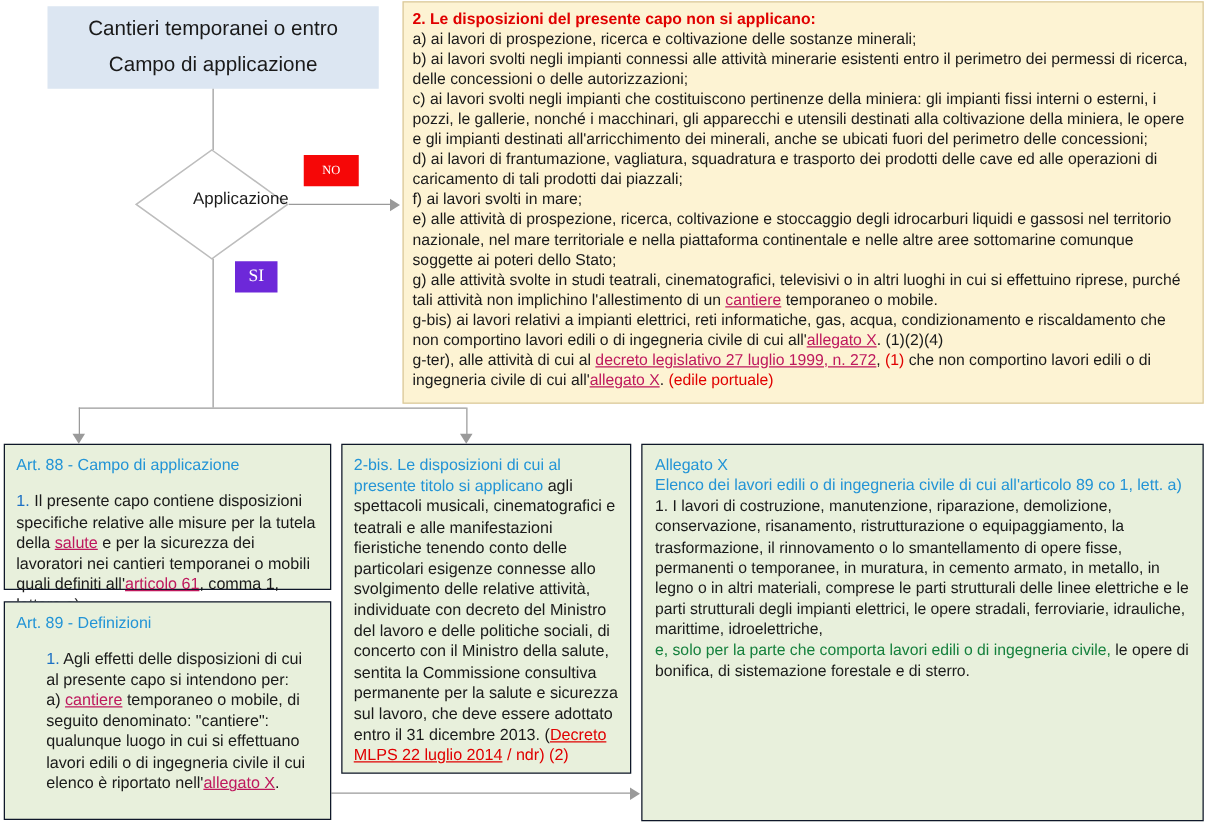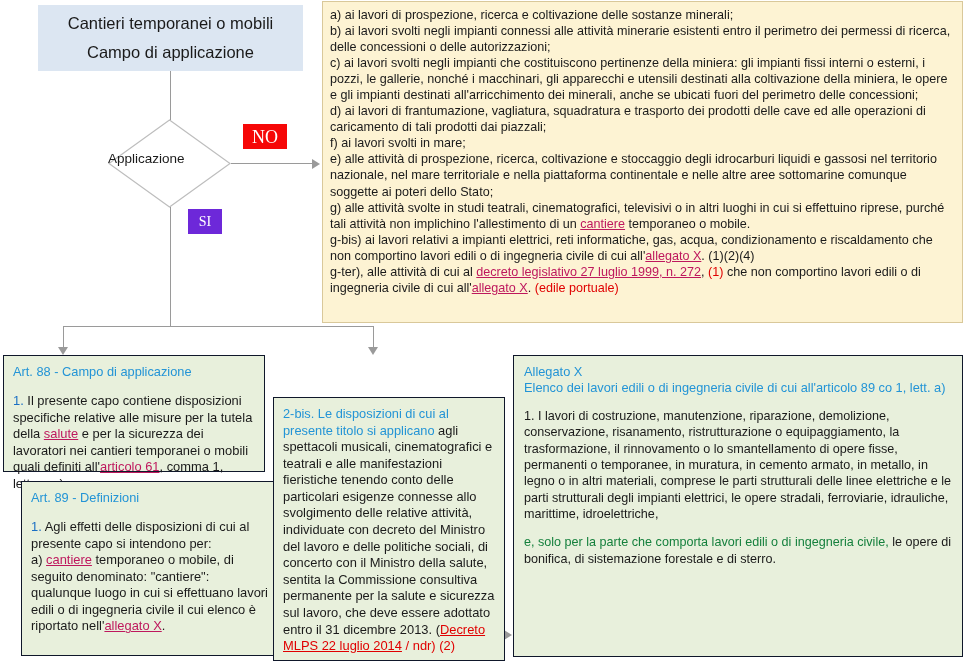--- a/index.html
+++ b/index.html
@@ -49,38 +49,38 @@
     border-left: 8px solid #9a9a9a;
   }
 
   
   #decision-diamond {
     left: 108px; top: 119px; width: 123px; height: 89px;
   }
   #decision-diamond svg { display: block; }
   #decision-label {
     left: 108px; top: 151px; width: 123px;
-    text-align: left;
+    text-align: right;
     font-size: 13.5px;
     color: #1a1a1a;
   }
 
   
   .badge {
     color: #ffffff;
     text-align: center;
     font-size: 13px;
     line-height: 1;
     display: flex; align-items: center; justify-content: center;
   }
   #badge-no {
     left: 243px; top: 124px; width: 44px; height: 25px;
     background: #f60707;
     font-family: "Liberation Serif", serif;
-    font-size: 18px;
+    font-size: 10px;
   }
   #badge-si {
     left: 188px; top: 209px; width: 34px; height: 25px;
     background: #6d28d9;
     font-family: "Liberation Serif", serif;
     font-size: 14px;
   }
 
   
   #exclusions-panel {
@@ -114,50 +114,49 @@
 
   #panel-art88 {
     left: 3px; top: 355px; width: 262px; height: 117px;
     padding: 8px 9px;
     font-size: 12.9px;
     line-height: 1.285;
   }
   #panel-art88 .body { margin-top: 13px; }
 
   #panel-art89 {
-    left: 21px; top: 481px; width: 262px; height: 175px;
+    left: 3px; top: 481px; width: 262px; height: 175px;
     padding: 8px 9px;
     font-size: 12.9px;
     line-height: 1.285;
   }
-  #panel-art89 .body { margin-top: 13px; }
+  #panel-art89 .body { margin-top: 13px; margin-left: 24px; }
 
   #panel-2bis {
     left: 273px; top: 355px; width: 232px; height: 264px;
     padding: 8px 9px;
     font-size: 12.9px;
     line-height: 1.285;
-    margin-top: 42px;
   }
   .lnk-red { color: #e00000; text-decoration: underline; }
 
   #panel-allegato {
     left: 513px; top: 355px; width: 450px; height: 302px;
     padding: 8px 10px;
     font-size: 12.6px;
     line-height: 1.30;
   }
-  #panel-allegato .sect { margin-top: 12px; }
+  #panel-allegato .sect { margin-top: 1px; }
   .blue-run { color: #15803d; }
 </style>
 </head>
 <body>
 
 <div class="abs" id="title-box">
-  <div class="tline l1">Cantieri temporanei o mobili</div>
+  <div class="tline l1">Cantieri temporanei o entro</div>
   <div class="tline">Campo di applicazione</div>
 </div>
 
 <div class="abs vline" style="left:170px; top:71px; height:49px;"></div>
 
 <div class="abs" id="decision-diamond">
   <svg width="123" height="89" viewBox="0 0 123 89">
     <polygon points="61.5,1 122,44.5 61.5,88 1,44.5" fill="#ffffff" stroke="#bdbdbd" stroke-width="1.2"></polygon>
   </svg>
 </div>
@@ -177,20 +176,21 @@
 <div class="abs vline" style="left:63px; top:326px; height:22px;"></div>
 <div class="abs arrow-head-down" style="left:58px; top:347px;"></div>
 
 <div class="abs vline" style="left:373px; top:326px; height:22px;"></div>
 <div class="abs arrow-head-down" style="left:368px; top:347px;"></div>
 
 <div class="abs hline" style="left:265px; top:634px; width:240px;"></div>
 <div class="abs arrow-head-right" style="left:504px; top:629.5px;"></div>
 
 <div class="abs" id="exclusions-panel">
+  <p class="hdr-red">2. Le disposizioni del presente capo non si applicano:</p>
   <p>a) ai lavori di prospezione, ricerca e coltivazione delle sostanze minerali;</p>
   <p>b) ai lavori svolti negli impianti connessi alle attività minerarie esistenti entro il perimetro dei permessi di ricerca, delle concessioni o delle autorizzazioni;</p>
   <p>c) ai lavori svolti negli impianti che costituiscono pertinenze della miniera: gli impianti fissi interni o esterni, i pozzi, le gallerie, nonché i macchinari, gli apparecchi e utensili destinati alla coltivazione della miniera, le opere e gli impianti destinati all'arricchimento dei minerali, anche se ubicati fuori del perimetro delle concessioni;</p>
   <p>d) ai lavori di frantumazione, vagliatura, squadratura e trasporto dei prodotti delle cave ed alle operazioni di caricamento di tali prodotti dai piazzali;</p>
   <p>f) ai lavori svolti in mare;</p>
   <p>e) alle attività di prospezione, ricerca, coltivazione e stoccaggio degli idrocarburi liquidi e gassosi nel territorio nazionale, nel mare territoriale e nella piattaforma continentale e nelle altre aree sottomarine comunque soggette ai poteri dello Stato;</p>
   <p><span>g) alle attività svolte in studi teatrali, cinematografici, televisivi o in altri luoghi in cui si effettuino riprese, purché tali attività non implichino l'allestimento di un </span><a class="lnk" href="#">cantiere</a><span> temporaneo o mobile.</span></p>
   <p><span>g-bis) ai lavori relativi a impianti elettrici, reti informatiche, gas, acqua, condizionamento e riscaldamento che non comportino lavori edili o di ingegneria civile di cui all'</span><a class="lnk" href="#">allegato X</a><span>. (1)(2)(4)</span></p>
   <p><span>g-ter), alle attività di cui al </span><a class="lnk" href="#">decreto legislativo 27 luglio 1999, n. 272</a><span>, </span><span class="red">(1)</span><span> che non comportino lavori edili o di ingegneria civile di cui all'</span><a class="lnk" href="#">allegato X</a><span>. </span><span class="red">(edile portuale)</span></p>
 </div>

